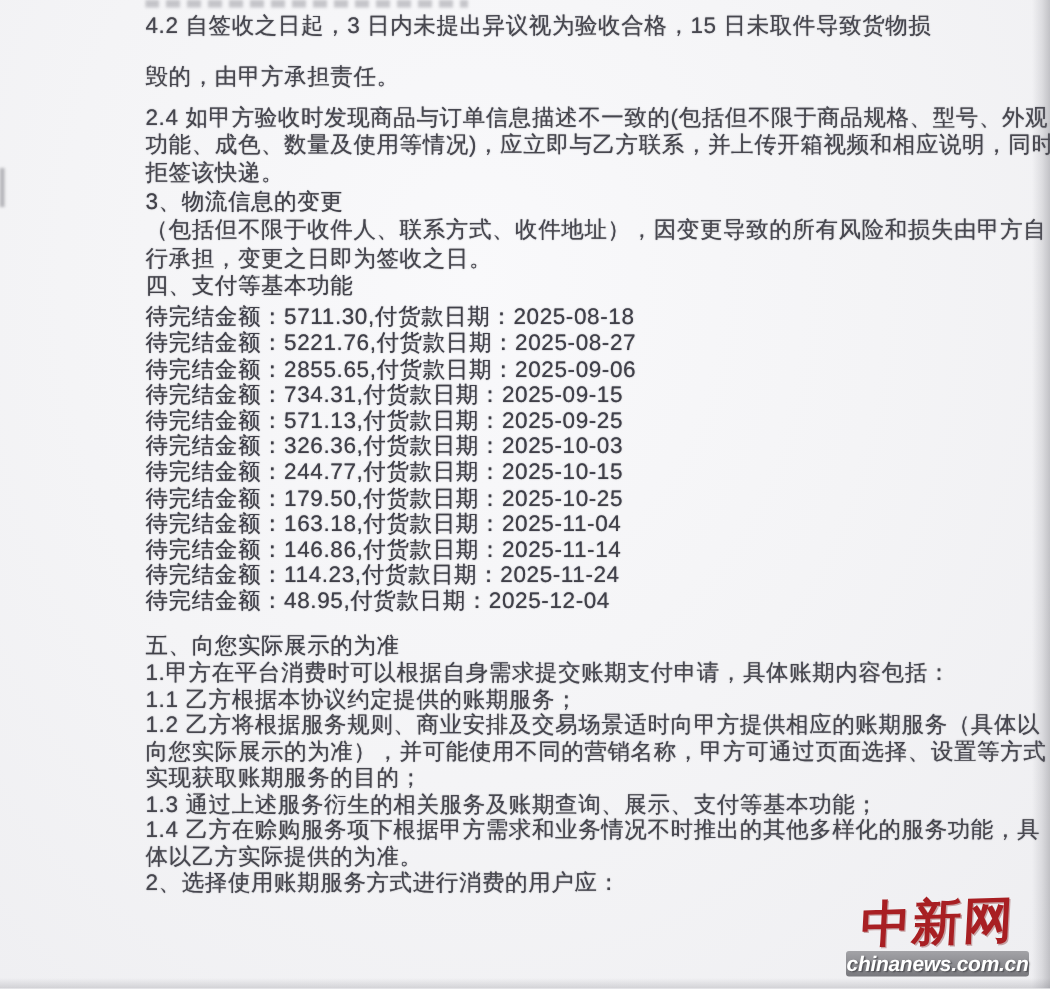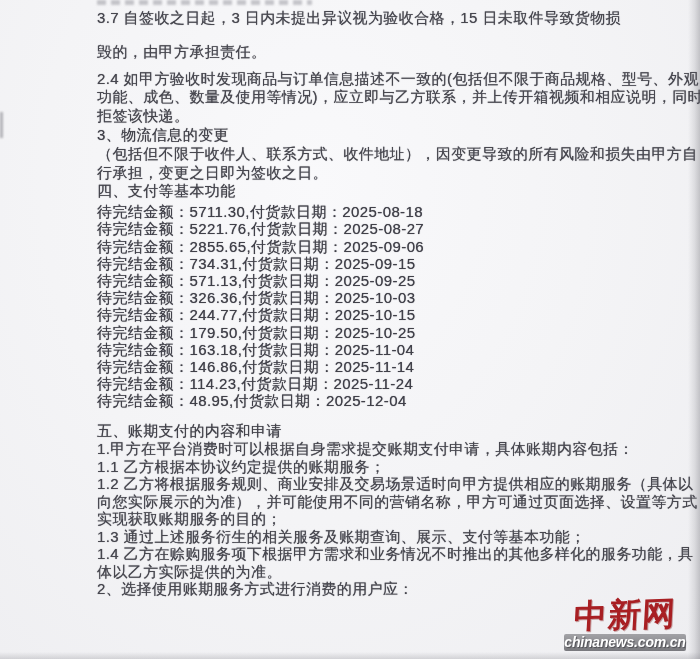--- a/index.html
+++ b/index.html
@@ -62,21 +62,21 @@
 </style>
 </head>
 <body>
 
 <div class="paper">
 
   <div class="cropped-remnant"></div>
 
   <div class="doc" style="color: rgb(71, 71, 79);">
 
-    <div class="line gap-after-c23l1">3.7 自签收之日起，3 日内未提出异议视为验收合格，15 日未取件导致货物损</div>
+    <div class="line gap-after-c23l1">4.2 自签收之日起，3 日内未提出异议视为验收合格，15 日未取件导致货物损</div>
     <div class="line">毁的，由甲方承担责任。</div>
 
     <div class="gap-sm">
         <div class="line">2.4 如甲方验收时发现商品与订单信息描述不一致的(包括但不限于商品规格、型号、外观、</div>
         <div class="line">功能、成色、数量及使用等情况)，应立即与乙方联系，并上传开箱视频和相应说明，同时</div>
         <div class="line">拒签该快递。</div>
       </div>
 
     <div class="heading">3、物流信息的变更</div>
     <div>
@@ -94,21 +94,21 @@
         <div class="line">待完结金额：326.36,付货款日期：2025-10-03</div>
         <div class="line">待完结金额：244.77,付货款日期：2025-10-15</div>
         <div class="line">待完结金额：179.50,付货款日期：2025-10-25</div>
         <div class="line">待完结金额：163.18,付货款日期：2025-11-04</div>
         <div class="line">待完结金额：146.86,付货款日期：2025-11-14</div>
         <div class="line">待完结金额：114.23,付货款日期：2025-11-24</div>
         <div class="line">待完结金额：48.95,付货款日期：2025-12-04</div>
       </div>
 
     <div class="sec5">
-      <div class="heading">五、账期支付的内容和申请</div>
+      <div class="heading">五、向您实际展示的为准</div>
       <div>
           <div class="line">1.甲方在平台消费时可以根据自身需求提交账期支付申请，具体账期内容包括：</div>
           <div class="line">1.1 乙方根据本协议约定提供的账期服务；</div>
           <div class="line">1.2 乙方将根据服务规则、商业安排及交易场景适时向甲方提供相应的账期服务（具体以</div>
           <div class="line">向您实际展示的为准），并可能使用不同的营销名称，甲方可通过页面选择、设置等方式</div>
           <div class="line">实现获取账期服务的目的；</div>
           <div class="line">1.3 通过上述服务衍生的相关服务及账期查询、展示、支付等基本功能；</div>
           <div class="line">1.4 乙方在赊购服务项下根据甲方需求和业务情况不时推出的其他多样化的服务功能，具</div>
           <div class="line">体以乙方实际提供的为准。</div>
           <div class="line">2、选择使用账期服务方式进行消费的用户应：</div>

